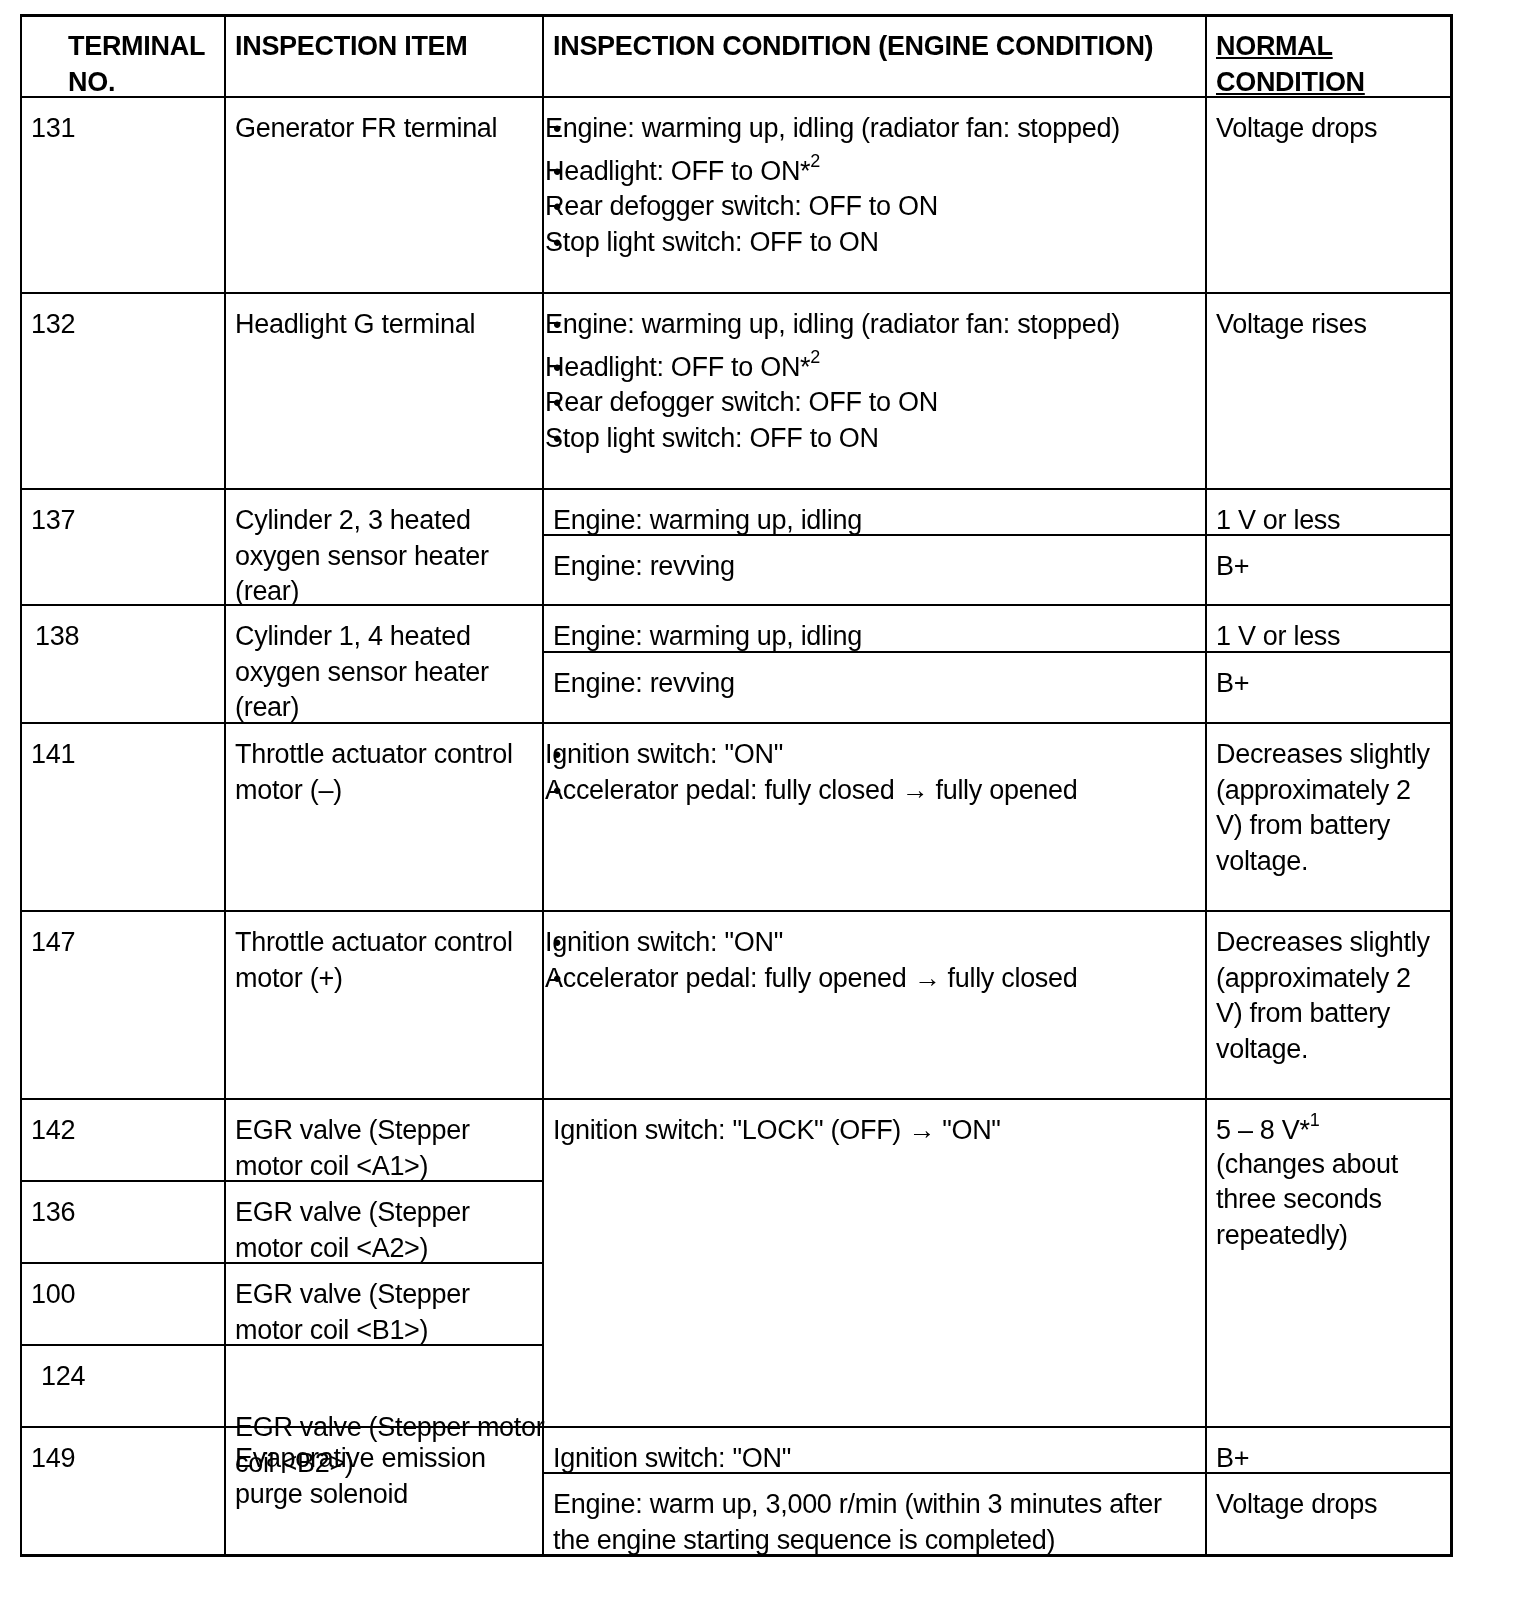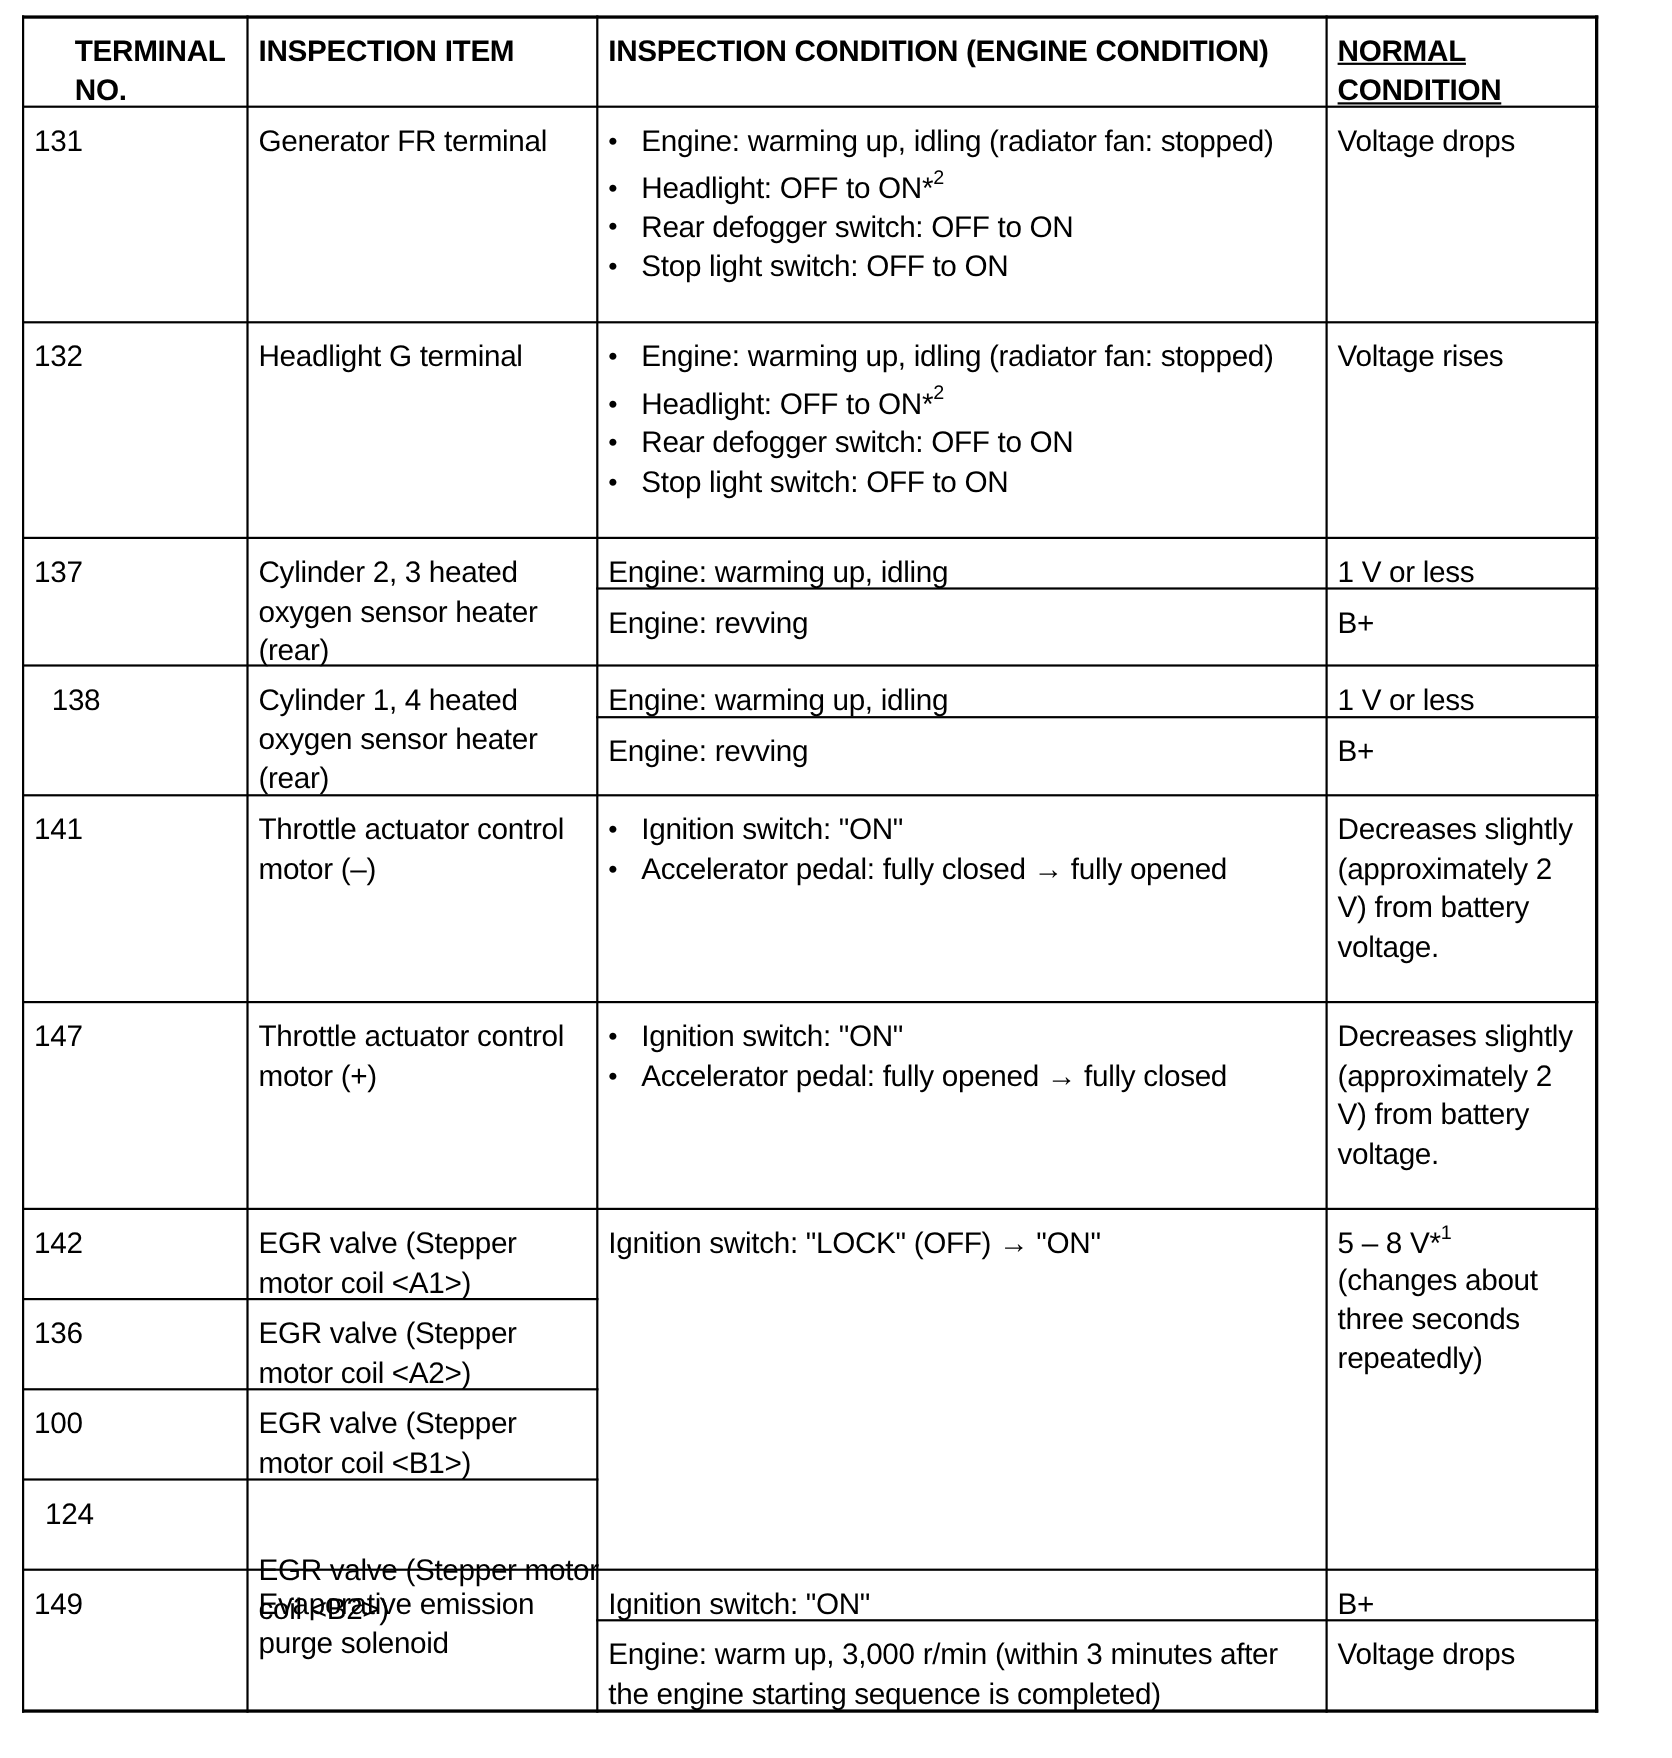--- a/index.html
+++ b/index.html
@@ -3,21 +3,21 @@
 <meta charset="utf-8">
 <style>
   html, body { margin: 0; padding: 0; background: #ffffff; }
   body { width: 1520px; height: 1598px; position: relative; overflow: hidden;
          font-family: "Liberation Sans", sans-serif; color: #000; }
   .cell { position: absolute; box-sizing: border-box; padding: 14px 8px 0 10px;
           font-size: 27px; line-height: 35.5px; letter-spacing: -0.3px; }
   .hd { font-weight: bold; }
   .line { position: absolute; background: #000; }
   ul { margin: 0; padding: 0; list-style: none; }
-  li { position: relative; padding-left: 38px; }
+  li { position: relative; }
   li::before { content: "\2022"; position: absolute; left: 8px; top: 0; font-size: 24px; }
   li.gap { margin-top: 7px; }
   sup { font-size: 18px; line-height: 0; position: relative; top: -3px; vertical-align: super; }
 </style>
 </head>
 <body>
 
 <div id="table">
 
   <div class="cell hd" style="left:21px;top:15px;width:204px;height:82px;padding-left:47px;">TERMINAL NO.</div>
@@ -49,21 +49,21 @@
   </div>
   <div class="cell" style="left:1206px;top:293px;width:245px;">Voltage rises</div>
 
   <div class="cell" style="left:21px;top:489px;width:204px;">137</div>
   <div class="cell" style="left:225px;top:489px;width:318px;">Cylinder 2, 3 heated oxygen sensor heater (rear)</div>
   <div class="cell" style="left:543px;top:489px;width:663px;">Engine: warming up, idling</div>
   <div class="cell" style="left:1206px;top:489px;width:245px;">1 V or less</div>
   <div class="cell" style="left:543px;top:535px;width:663px;">Engine: revving</div>
   <div class="cell" style="left:1206px;top:535px;width:245px;">B+</div>
 
-  <div class="cell" style="left:37px;top:605px;width:169px;">138</div>
+  <div class="cell" style="left:25px;top:605px;width:169px;">138</div>
   <div class="cell" style="left:225px;top:605px;width:318px;">Cylinder 1, 4 heated oxygen sensor heater (rear)</div>
   <div class="cell" style="left:543px;top:605px;width:663px;">Engine: warming up, idling</div>
   <div class="cell" style="left:1206px;top:605px;width:245px;">1 V or less</div>
   <div class="cell" style="left:543px;top:652px;width:663px;">Engine: revving</div>
   <div class="cell" style="left:1206px;top:652px;width:245px;">B+</div>
 
   <div class="cell" style="left:21px;top:723px;width:204px;">141</div>
   <div class="cell" style="left:225px;top:723px;width:318px;">Throttle actuator control motor (–)</div>
   <div class="cell" style="left:543px;top:723px;width:663px;padding-left:2px;">
     <ul>

